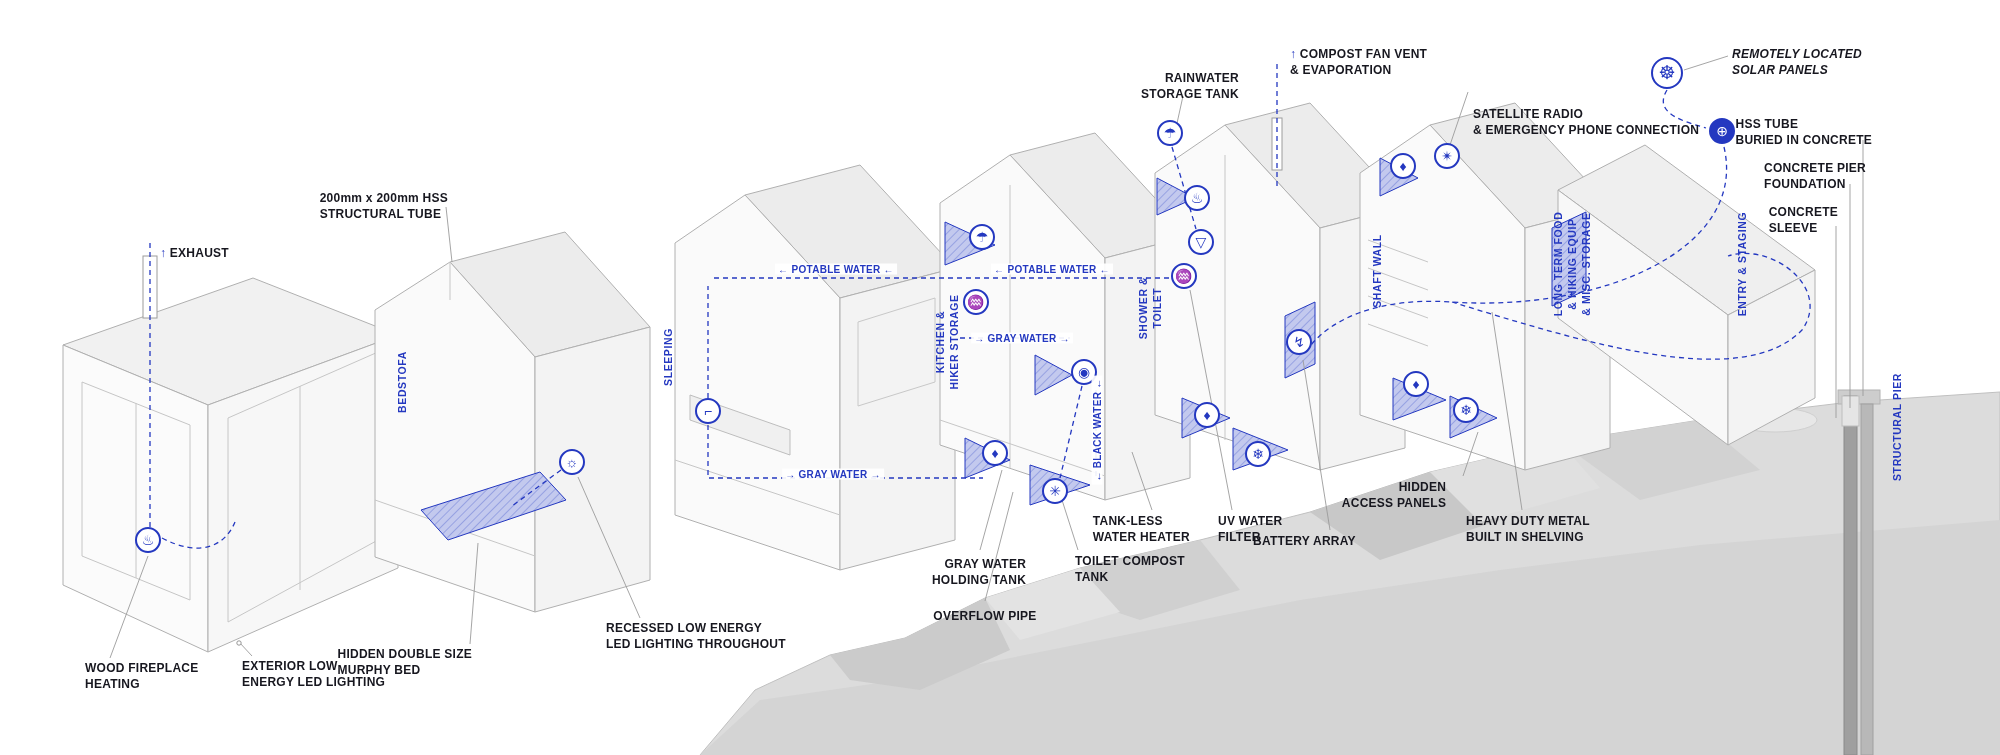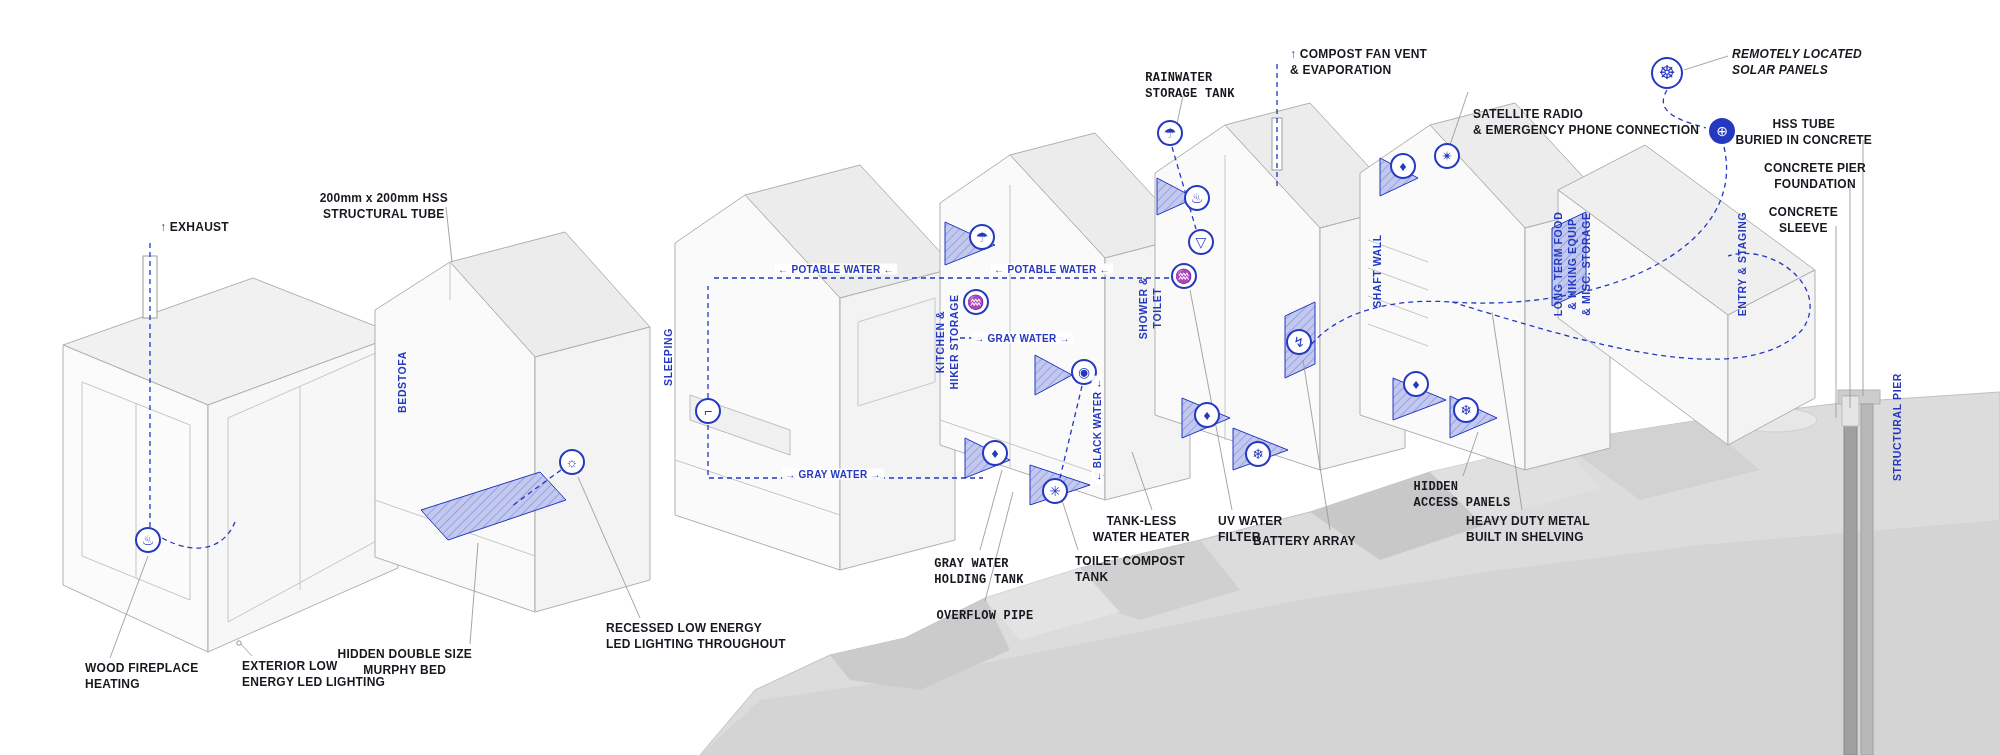--- a/index.html
+++ b/index.html
@@ -1,22 +1,22 @@
 <!DOCTYPE html>
 <html><head>
 <meta charset="utf-8">
 <style>
   html,body{margin:0;padding:0;background:#fff;}
   #stage{position:relative;width:2000px;height:755px;background:#ffffff;overflow:hidden;
          font-family:"Liberation Sans",sans-serif;}
   #diagram{position:absolute;left:0;top:0;}
   .anno{position:absolute;font-size:12px;font-weight:600;letter-spacing:.25px;line-height:1.35;
         color:#17171f;white-space:pre;}
-  .anno-right{transform:translateX(-100%);text-align:center;}
-  .anno-center{transform:translateX(-50%);text-align:left;font-family:Liberation Mono, monospace;}
+  .anno-right{transform:translateX(-100%);text-align:left;}
+  .anno-center{transform:translateX(-50%);text-align:right;}
   .anno .arrow{color:#2438c0;font-weight:700;}
   .flow{position:absolute;font-size:10px;font-weight:700;letter-spacing:.3px;color:#2438c0;
         background:rgba(255,255,255,.92);padding:0 3px;white-space:nowrap;
         transform:translate(-50%,-50%);}
   .flow.vertical{transform:translate(-50%,-50%) rotate(-90deg);}
   .vlabel{position:absolute;font-size:10.5px;font-weight:700;letter-spacing:.6px;color:#2438c0;
         white-space:pre;text-align:center;line-height:1.35;
         transform:translate(-50%,-50%) rotate(-90deg);}
   .sysicon{position:absolute;width:26px;height:26px;border:2px solid #2438c0;border-radius:50%;
         background:#fff;color:#2438c0;font-size:14px;line-height:23px;text-align:center;
@@ -192,21 +192,21 @@
       <div class="sysicon" style="left: 1207px; top: 415px;">♦</div>
       <div class="sysicon" style="left: 1258px; top: 454px;">❄</div>
       <div class="sysicon" style="left: 1403px; top: 166px;">♦</div>
       <div class="sysicon" style="left: 1447px; top: 156px;">✴</div>
       <div class="sysicon" style="left: 1416px; top: 384px;">♦</div>
       <div class="sysicon" style="left: 1466px; top: 410px;">❄</div>
       <div class="sysicon big" style="left: 1667px; top: 73px;">☸</div>
       <div class="sysicon solid" style="left: 1722px; top: 131px;">⊕</div>
     </div>
   <div id="label-layer">
-      <div class="anno anno-left" style="left: 160px; top: 219px;"><span class="arrow">↑ </span><span>EXHAUST</span></div>
+      <div class="anno anno-left" style="left: 160px; top: 245px;"><span class="arrow">↑ </span><span>EXHAUST</span></div>
       <div class="anno anno-left" style="left: 85px; top: 660px;"><span>WOOD FIREPLACE
 HEATING</span></div>
       <div class="anno anno-left" style="left: 242px; top: 658px;"><span>EXTERIOR LOW
 ENERGY LED LIGHTING</span></div>
       <div class="anno anno-right" style="left: 448px; top: 190px;"><span>200mm x 200mm HSS
 STRUCTURAL TUBE</span></div>
       <div class="anno anno-right" style="left: 472px; top: 646px;"><span>HIDDEN DOUBLE SIZE
 MURPHY BED</span></div>
       <div class="anno anno-left" style="left: 606px; top: 620px;"><span>RECESSED LOW ENERGY
 LED LIGHTING THROUGHOUT</span></div>
@@ -227,21 +227,21 @@
       <div class="anno anno-center" style="left: 979px; top: 556px;"><span>GRAY WATER
 HOLDING TANK</span></div>
       <div class="anno anno-center" style="left: 985px; top: 608px;"><span>OVERFLOW PIPE</span></div>
       <div class="anno anno-right" style="left: 1190px; top: 513px;"><span>TANK-LESS
 WATER HEATER</span></div>
       <div class="anno anno-left" style="left: 1075px; top: 553px;"><span>TOILET COMPOST
 TANK</span></div>
       <div class="anno anno-left" style="left: 1218px; top: 513px;"><span>UV WATER
 FILTER</span></div>
       <div class="anno anno-left" style="left: 1253px; top: 533px;"><span>BATTERY ARRAY</span></div>
-      <div class="anno anno-center" style="left: 1462px; top: 479px;"><span>HIDDEN
+      <div class="anno anno-center" style="left: 1394px; top: 479px;"><span>HIDDEN
 ACCESS PANELS</span></div>
       <div class="anno anno-left" style="left: 1466px; top: 513px;"><span>HEAVY DUTY METAL
 BUILT IN SHELVING</span></div>
     </div>
   <div id="flow-layer">
       <div class="flow" style="left: 836px; top: 269px;">← POTABLE WATER ←</div>
       <div class="flow" style="left: 1052px; top: 269px;">← POTABLE WATER ←</div>
       <div class="flow" style="left: 1022px; top: 338px;">→ GRAY WATER →</div>
       <div class="flow" style="left: 833px; top: 474px;">→ GRAY WATER →</div>
       <div class="flow vertical" style="left: 1097px; top: 430px;">← BLACK WATER ←</div>

